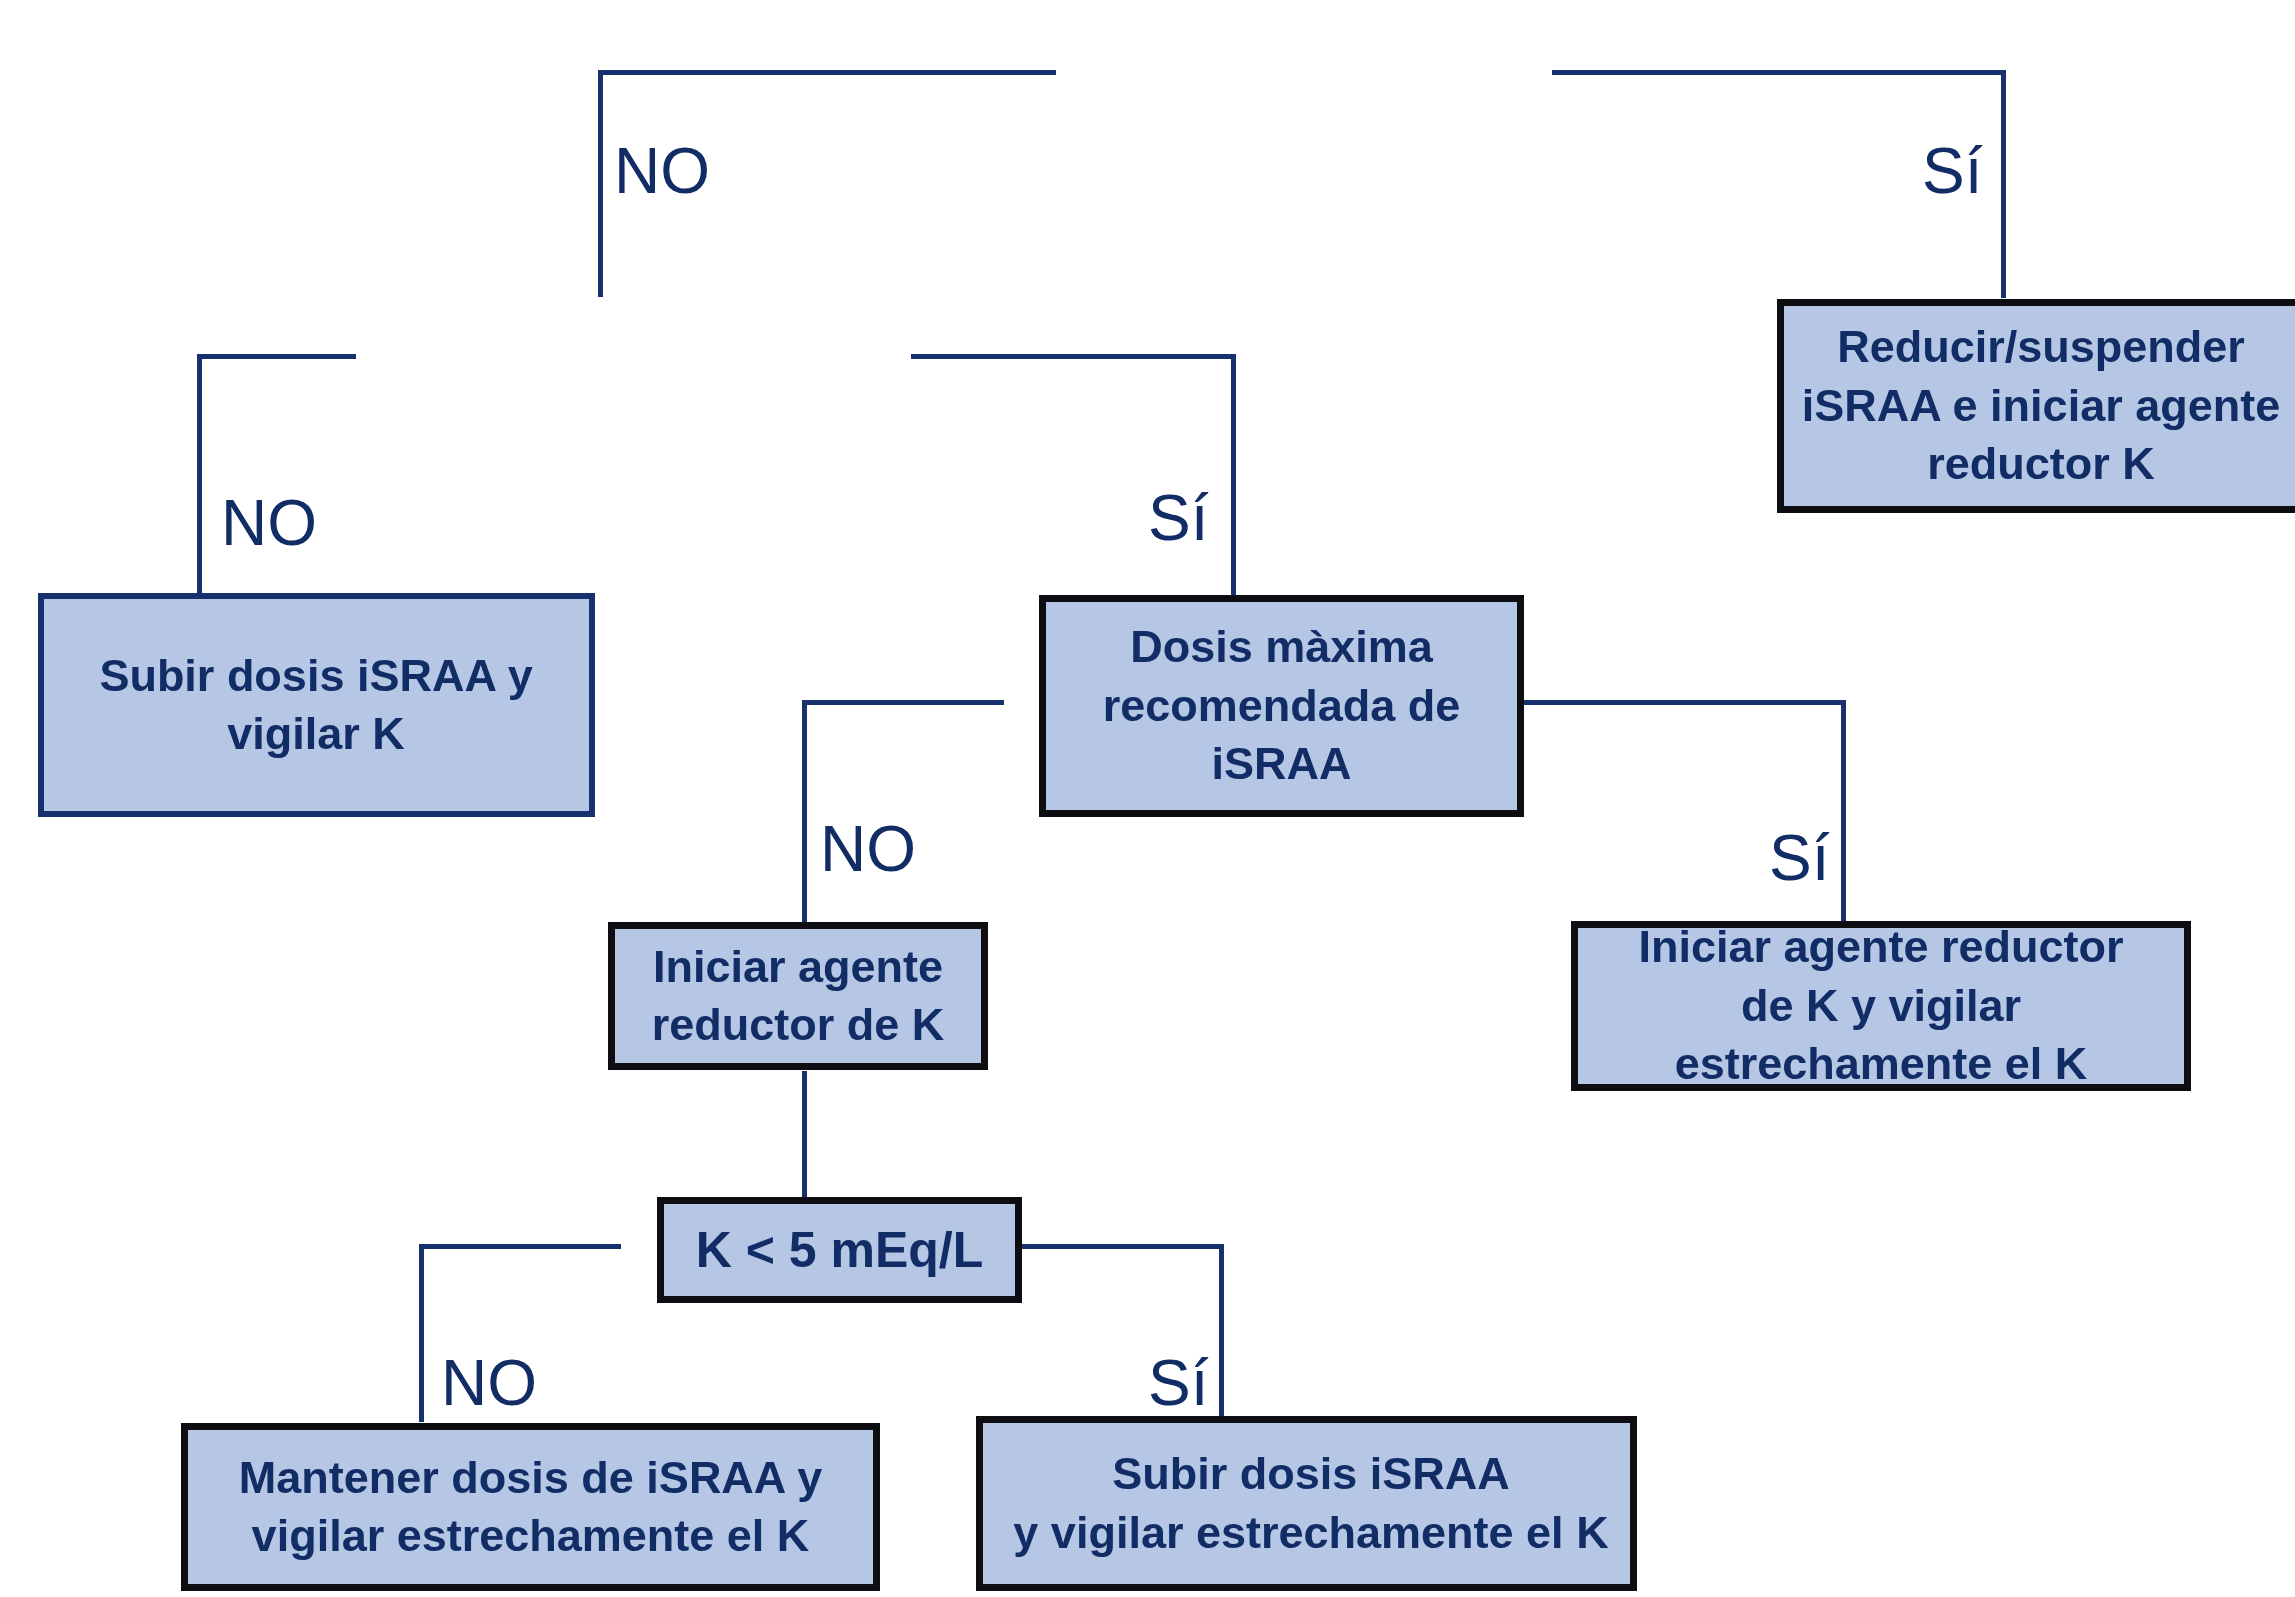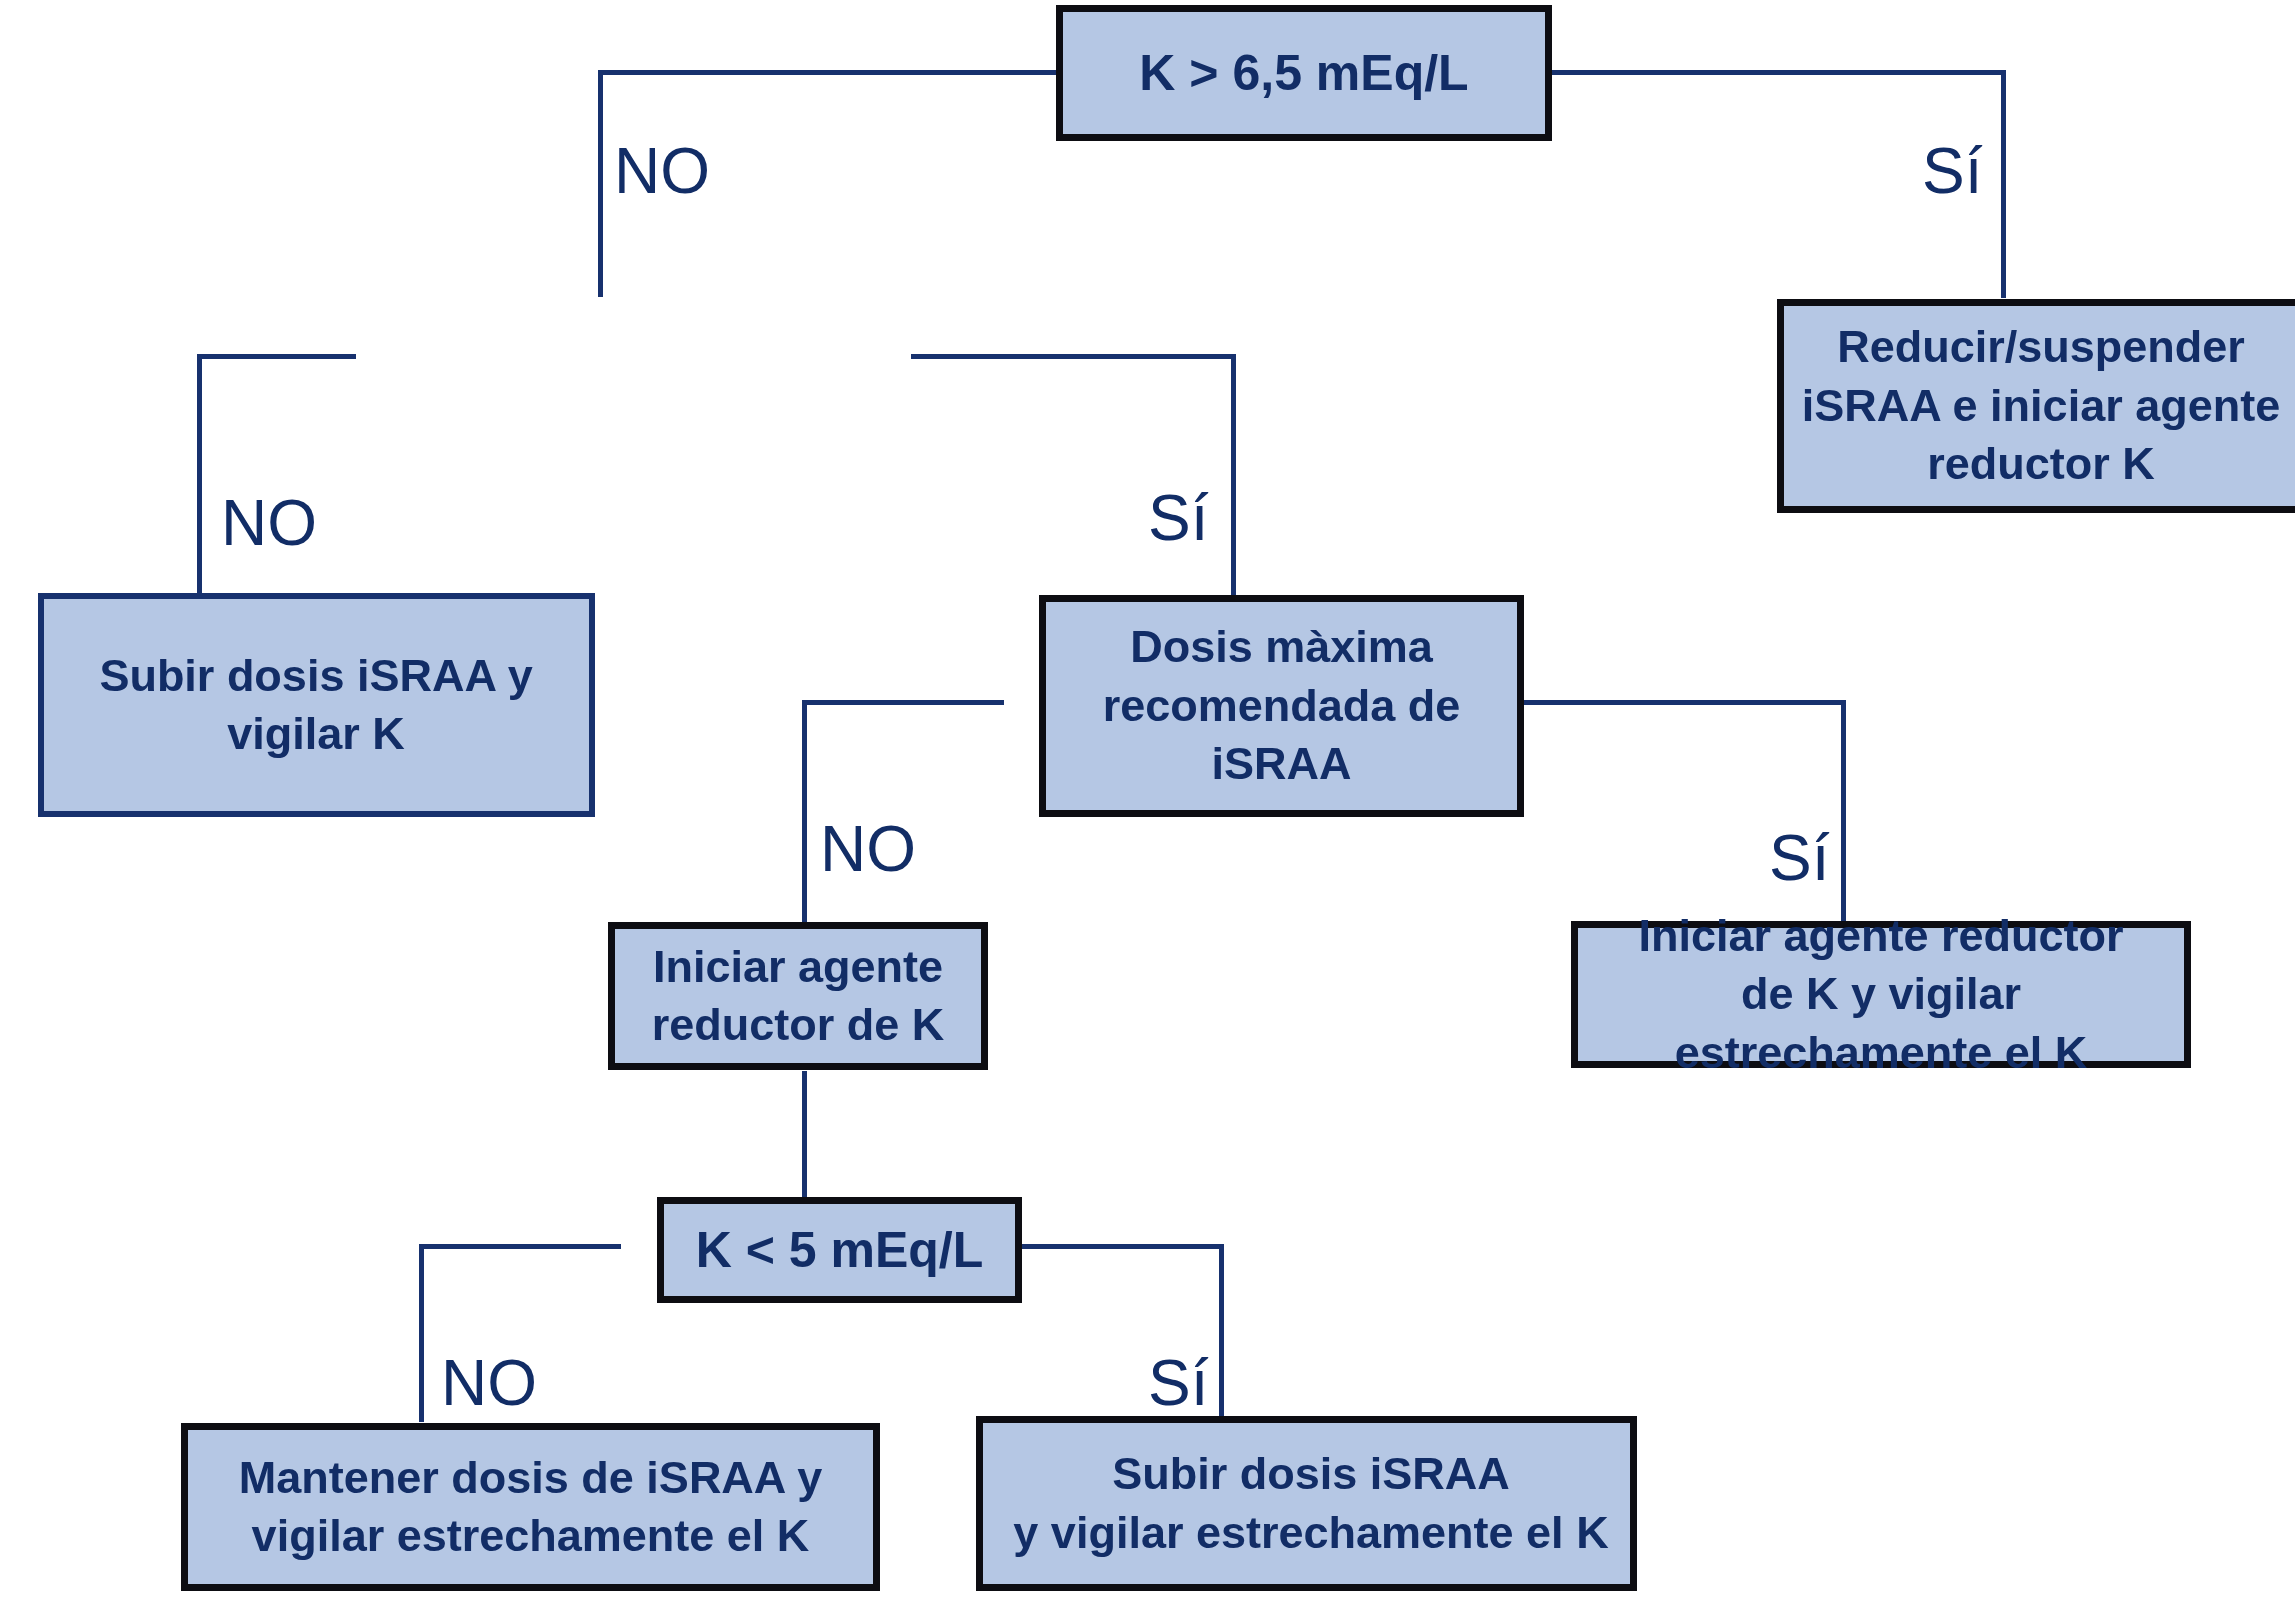--- a/index.html
+++ b/index.html
@@ -65,38 +65,37 @@
   <div class="hline" style="left:1489px; top:700px; width:357px;"></div>
   <div class="vline" style="left:1841px; top:700px; height:221px;"></div>
 
   <div class="vline" style="left:802px; top:1071px; height:126px;"></div>
 
   <div class="hline" style="left:419px; top:1244px; width:202px;"></div>
   <div class="vline" style="left:419px; top:1244px; height:178px;"></div>
   <div class="hline" style="left:985px; top:1244px; width:239px;"></div>
   <div class="vline" style="left:1219px; top:1244px; height:172px;"></div>
 
-  <div class="node border-black fs-decision" style="left:1056px; top:5.1px; width:496px; height:136px;">K &gt; 6,5 mEq/L</div>
 
 
   <div class="node border-black fs-action" style="left:1742px; top:299px; width:528px; height:214px;">Reducir/suspender
 iSRAA e iniciar agente
 reductor K</div>
 
   <div class="node border-navy fs-action" style="left:2.6px; top:593px; width:557px; height:224px;">Subir dosis iSRAA y
 vigilar K</div>
 
   <div class="node border-black fs-action" style="left:1004px; top:595px; width:485px; height:222px;">Dosis màxima
 recomendada de
 iSRAA</div>
 
   <div class="node border-black fs-action" style="left:573px; top:922px; width:380px; height:148px;">Iniciar agente
 reductor de K</div>
 
-  <div class="node border-black fs-action" style="left:1536px; top:921px; width:620px; height:147px;">Iniciar agente reductor
+  <div class="node border-black fs-action" style="left:1536px; top:921px; width:620px; height:170px;">Iniciar agente reductor
 de K y vigilar
 estrechamente el K</div>
 
   <div class="node border-black fs-decision" style="left:657px; top:1197px; width:365px; height:106px;">K &lt; 5 mEq/L</div>
 
   <div class="node border-black fs-action" style="left:146px; top:1423px; width:699px; height:168px;">Mantener dosis de iSRAA y
 vigilar estrechamente el K</div>
 
   <div class="node border-black fs-action" style="left:941px; top:1416px; width:661px; height:175px;padding-left:9px;">Subir dosis iSRAA
 y vigilar estrechamente el K</div>

